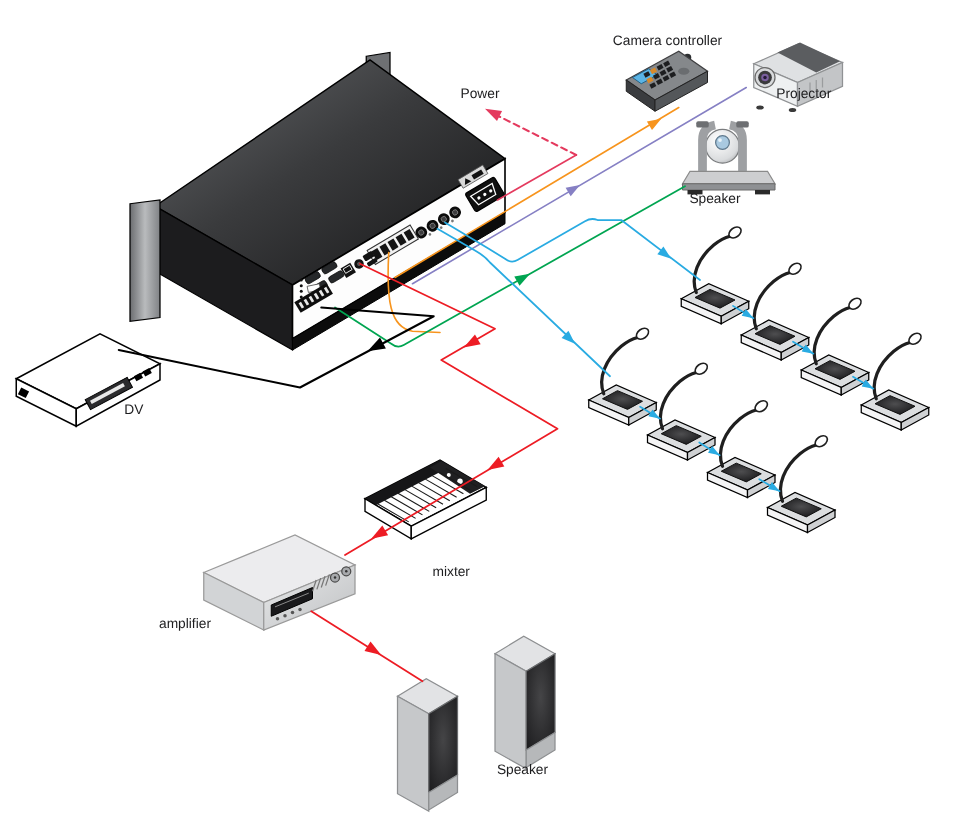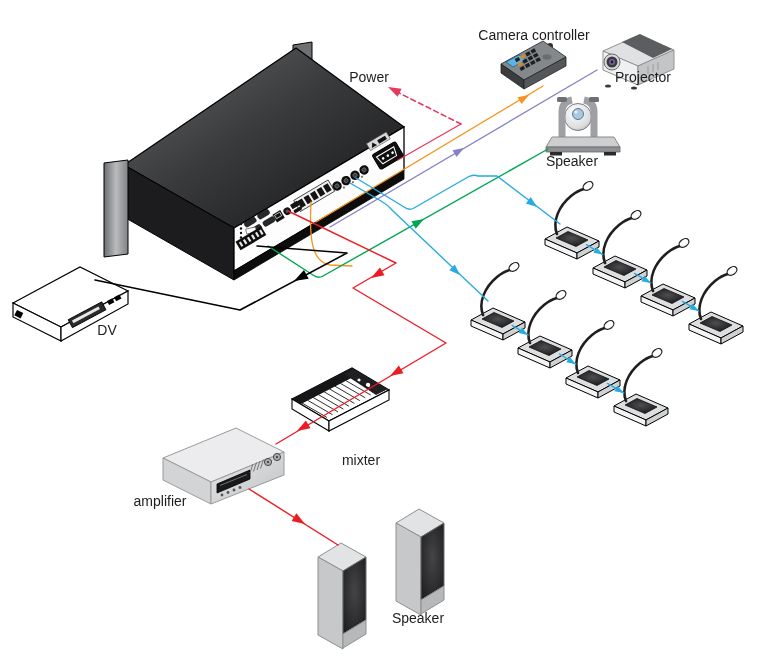--- a/index.html
+++ b/index.html
@@ -1,19 +1,19 @@
 <!DOCTYPE html>
 <html><head>
 <meta charset="utf-8">
 <style>
   html,body{margin:0;padding:0;background:#fff;}
   .stage{position:relative;width:776px;height:669px;background:#fff;overflow:hidden;
          font-family:"Liberation Sans",sans-serif;}
   .stage svg{position:absolute;left:0;top:0;}
-  .lbl{position:absolute;font-size:14px;line-height:1.2;color:#1d1d1f;text-align:center;
+  .lbl{position:absolute;font-size:11px;line-height:1.2;color:#1d1d1f;text-align:center;
        font-family:"Liberation Sans",sans-serif;}
 </style>
 </head>
 <body>
 
 <div class="stage">
 <svg width="776" height="669" viewBox="0 0 776 669">
   <defs>
     <linearGradient id="gTop" x1="0" y1="0" x2="1" y2="1">
       <stop offset="0" stop-color="#66686b"></stop>
@@ -369,21 +369,21 @@
           <line x1="512.1" y1="325.4" x2="528.08" y2="334.92" stroke="#29abe2" stroke-width="1.4"></line>
           <polygon points="0,0 -9,-3.2 -9,3.2" fill="#29abe2" transform="translate(528.08 334.92) rotate(30.8)"></polygon>
           <line x1="559.4" y1="354" x2="575.72" y2="364.2" stroke="#29abe2" stroke-width="1.4"></line>
           <polygon points="0,0 -9,-3.2 -9,3.2" fill="#29abe2" transform="translate(575.72 364.2) rotate(32.0)"></polygon>
           <line x1="607.4" y1="383.4" x2="623.72" y2="392.92" stroke="#29abe2" stroke-width="1.4"></line>
           <polygon points="0,0 -9,-3.2 -9,3.2" fill="#29abe2" transform="translate(623.72 392.92) rotate(30.3)"></polygon>
         </g>
   </g>
 </svg>
 
-<div class="lbl" style="left:341px;top:69px;width:56px">Power</div>
+<div class="lbl" style="left:356px;top:69px;width:56px">Power</div>
 <div class="lbl" style="left:468px;top:27px;width:132px">Camera controller</div>
 <div class="lbl" style="left:598px;top:69px;width:90px">Projector</div>
 <div class="lbl" style="left:537px;top:153px;width:70px">Speaker</div>
 <div class="lbl" style="left:82px;top:322px;width:50px">DV</div>
 <div class="lbl" style="left:326px;top:452px;width:70px">mixter</div>
-<div class="lbl" style="left:118px;top:493px;width:84px">amplifier</div>
+<div class="lbl" style="left:106px;top:493px;width:84px">amplifier</div>
 <div class="lbl" style="left:376px;top:610px;width:84px">Speaker</div>
 </div>
 
 </body></html>

